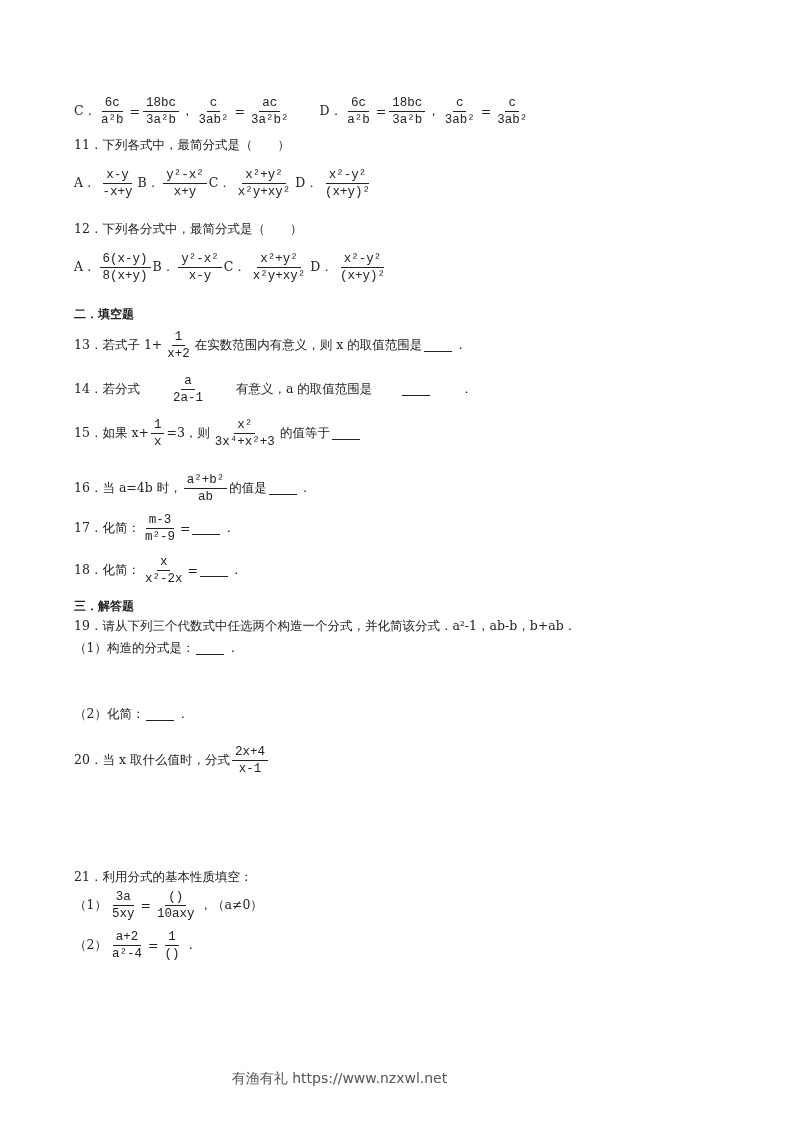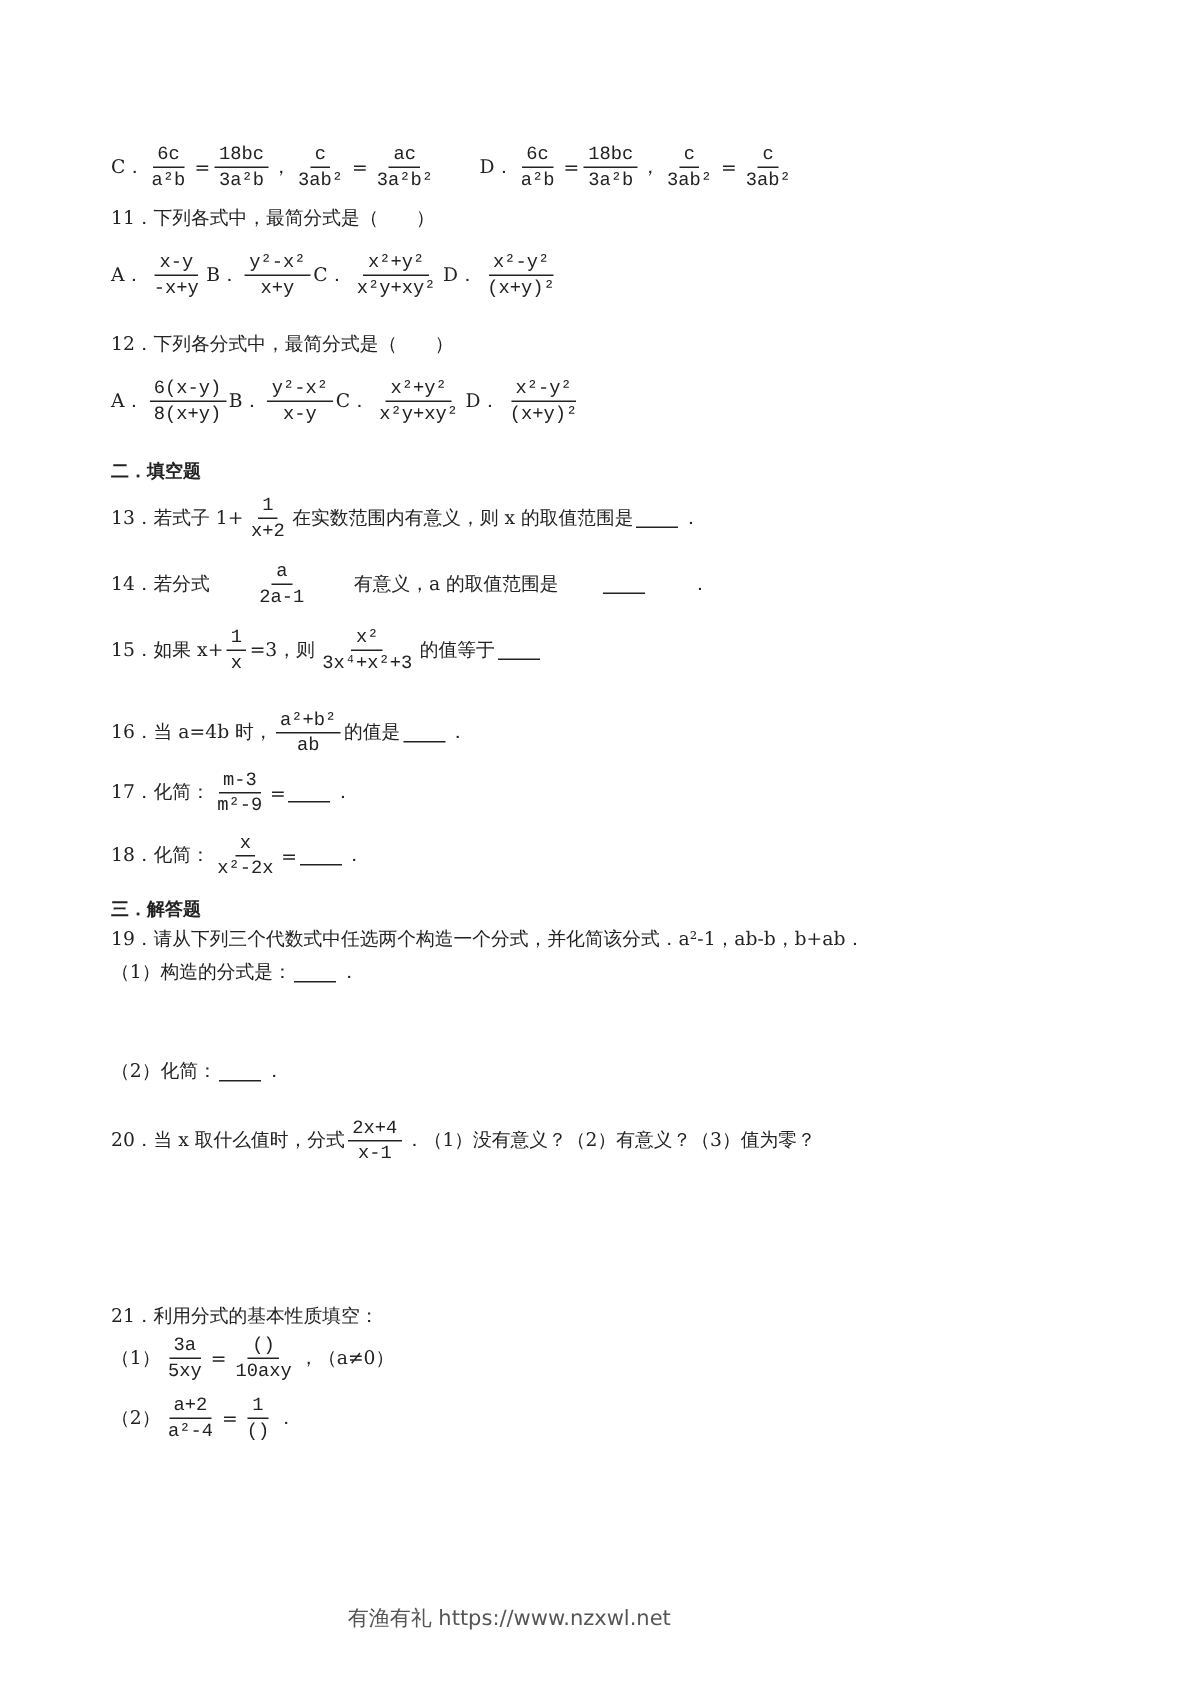--- a/index.html
+++ b/index.html
@@ -197,21 +197,20 @@
     <span class="blank"></span>
     <span>．</span>
 </div>
 
 <div class="line" style="top:745px;">
   <span>20．当 x 取什么值时，分式</span>
   <span class="frac">
       <span class="num">2x+4</span>
       <span class="den">x-1</span>
     </span>
-  <span>．（1）没有意义？（2）有意义？（3）值为零？</span>
 </div>
 
 <div class="line" style="top:869px;">21．利用分式的基本性质填空：</div>
 <div class="line" style="top:890px;">
   <span>（1）</span>
   <span class="frac">
       <span class="num">3a</span>
       <span class="den">5xy</span>
     </span>
   <span class="eq">=</span>

